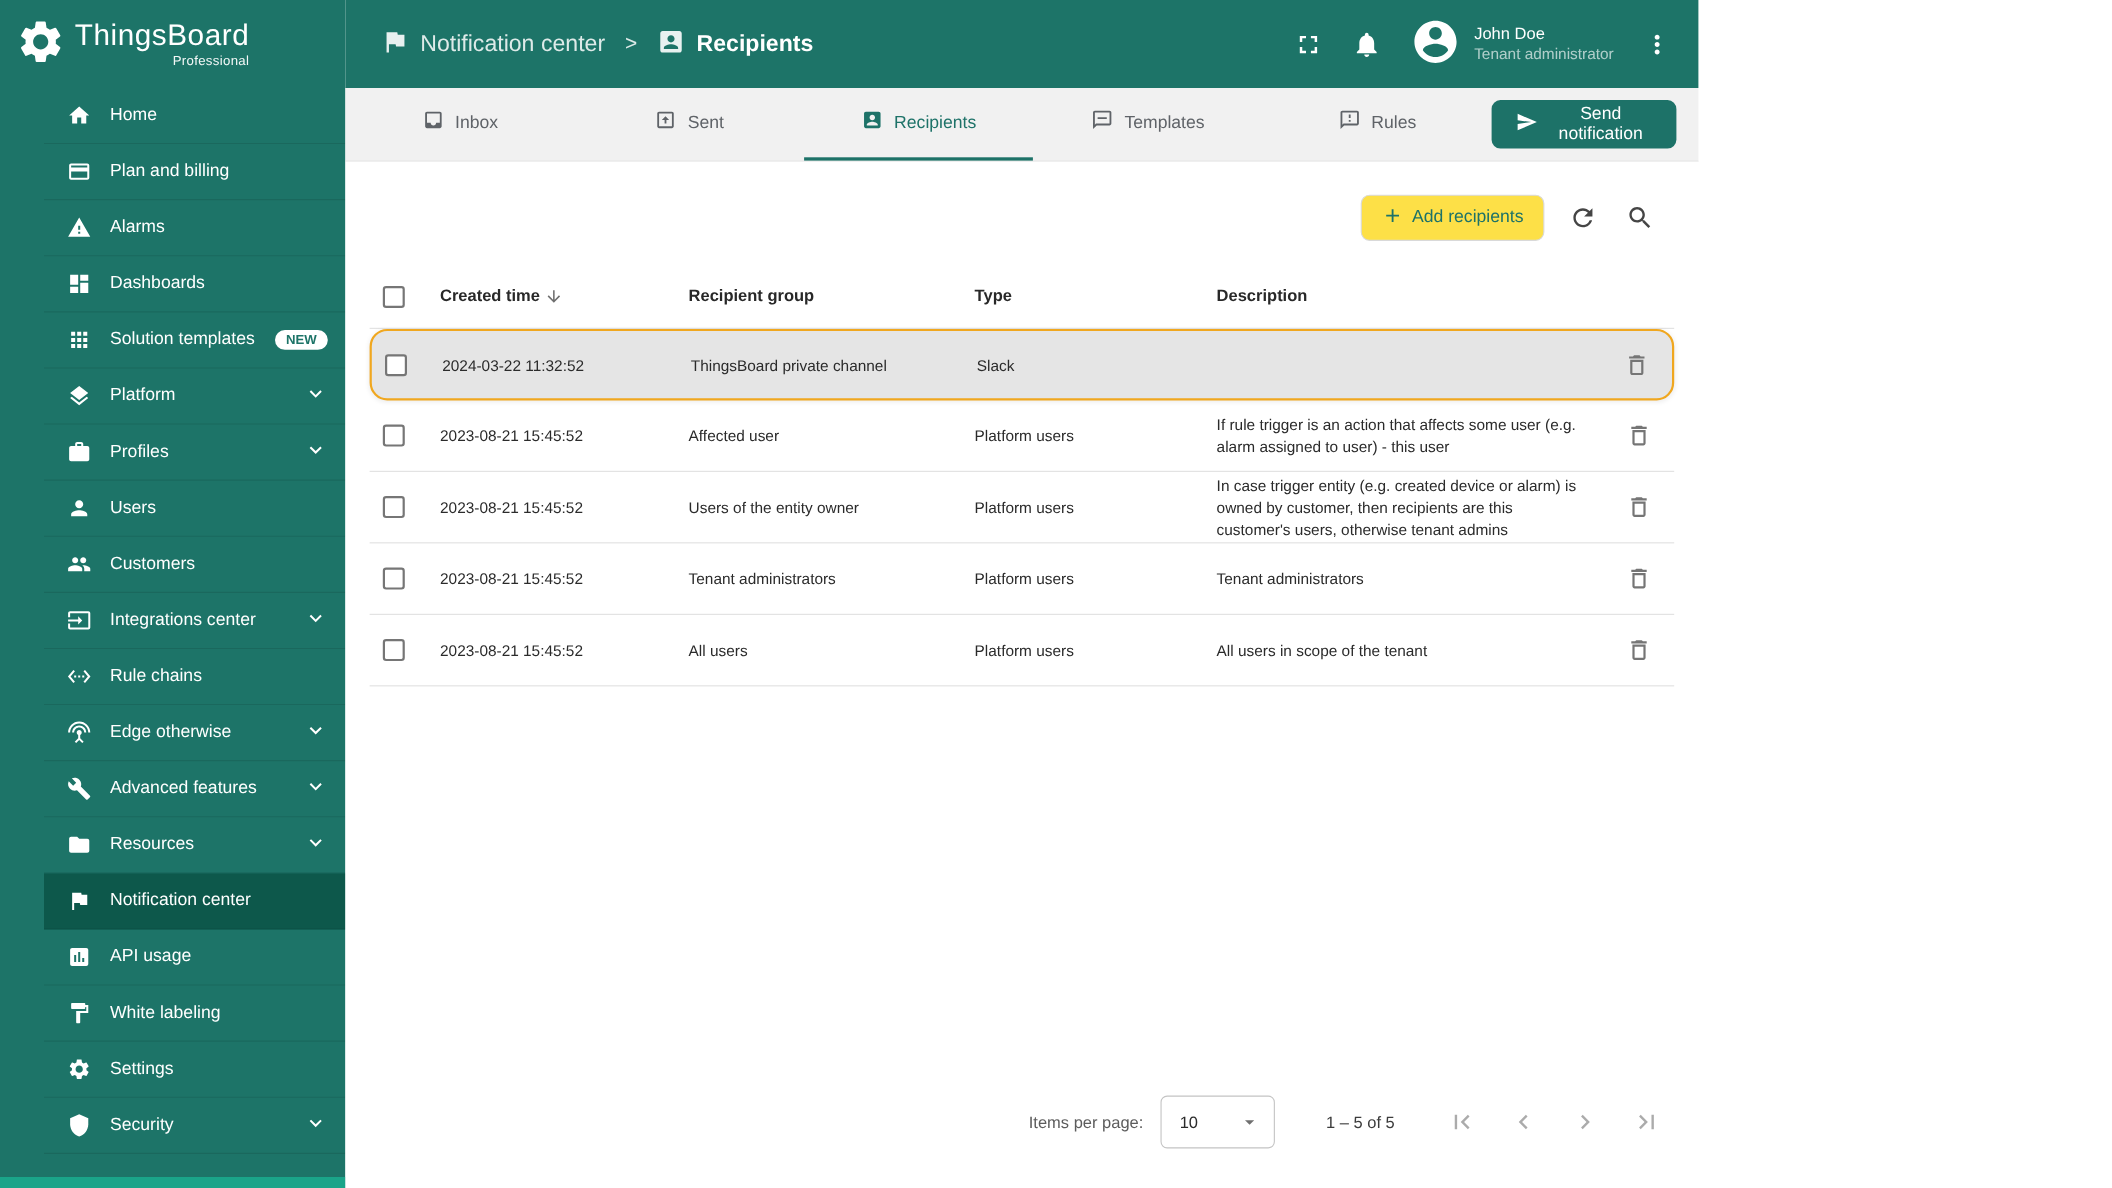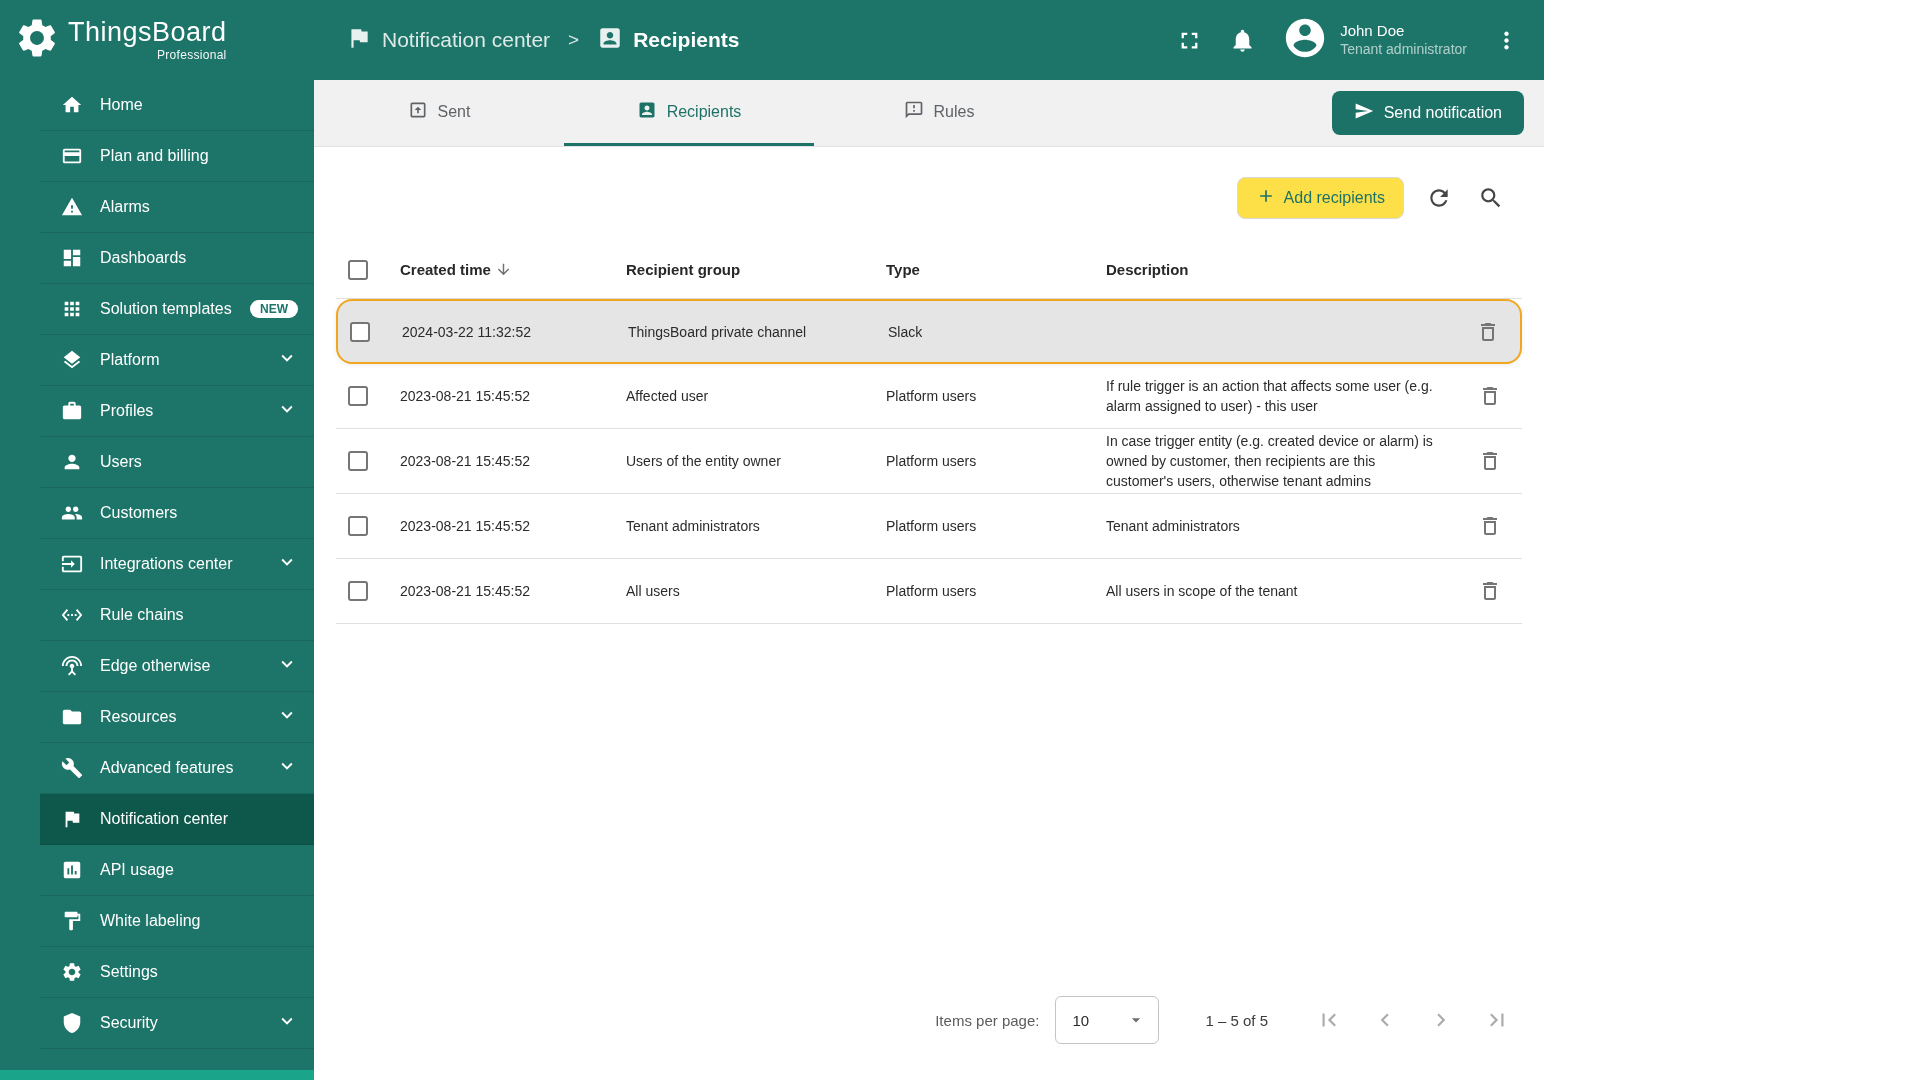--- a/index.html
+++ b/index.html
@@ -236,36 +236,36 @@
           </span>
         <span class="nav-label">Edge otherwise</span>
         <span class="nav-chevron"><svg viewBox="0 0 24 24">
               <path d="M7.41 8.59L12 13.17l4.59-4.58L18 10l-6 6-6-6 1.41-1.41z"></path>
             </svg></span>
       </div>
 
       <div class="nav-item">
         <span class="nav-icon">
             <svg viewBox="0 0 24 24">
+              <path d="M22.7 19l-9.1-9.1c.9-2.3.4-5-1.5-6.9-2-2-5-2.4-7.4-1.3L9 6 6 9 1.6 4.7C.4 7.1.9 10.1 2.9 12.1c1.9 1.9 4.6 2.4 6.9 1.5l9.1 9.1c.4.4 1 .4 1.4 0l2.3-2.3c.5-.4.5-1.1.1-1.4z"></path>
+            </svg>
+          </span>
+        <span class="nav-label">Advanced features</span>
+        <span class="nav-chevron"><svg viewBox="0 0 24 24">
+              <path d="M7.41 8.59L12 13.17l4.59-4.58L18 10l-6 6-6-6 1.41-1.41z"></path>
+            </svg></span>
+      </div>
+
+      <div class="nav-item">
+        <span class="nav-icon">
+            <svg viewBox="0 0 24 24">
               <path d="M10 4H4c-1.1 0-1.99.9-1.99 2L2 18c0 1.1.9 2 2 2h16c1.1 0 2-.9 2-2V8c0-1.1-.9-2-2-2h-8l-2-2z"></path>
             </svg>
           </span>
         <span class="nav-label">Resources</span>
-        <span class="nav-chevron"><svg viewBox="0 0 24 24">
-              <path d="M7.41 8.59L12 13.17l4.59-4.58L18 10l-6 6-6-6 1.41-1.41z"></path>
-            </svg></span>
-      </div>
-
-      <div class="nav-item">
-        <span class="nav-icon">
-            <svg viewBox="0 0 24 24">
-              <path d="M22.7 19l-9.1-9.1c.9-2.3.4-5-1.5-6.9-2-2-5-2.4-7.4-1.3L9 6 6 9 1.6 4.7C.4 7.1.9 10.1 2.9 12.1c1.9 1.9 4.6 2.4 6.9 1.5l9.1 9.1c.4.4 1 .4 1.4 0l2.3-2.3c.5-.4.5-1.1.1-1.4z"></path>
-            </svg>
-          </span>
-        <span class="nav-label">Advanced features</span>
         <span class="nav-chevron"><svg viewBox="0 0 24 24">
               <path d="M7.41 8.59L12 13.17l4.59-4.58L18 10l-6 6-6-6 1.41-1.41z"></path>
             </svg></span>
       </div>
 
       <div class="nav-item active">
         <span class="nav-icon">
             <svg viewBox="0 0 24 24">
               <path d="M14.4 6L14 4H5v17h2v-7h5.6l.4 2h7V6h-5.6z"></path>
             </svg>
@@ -359,29 +359,41 @@
             <svg viewBox="0 0 24 24">
               <path d="M12 8c1.1 0 2-.9 2-2s-.9-2-2-2-2 .9-2 2 .9 2 2 2zm0 2c-1.1 0-2 .9-2 2s.9 2 2 2 2-.9 2-2-.9-2-2-2zm0 6c-1.1 0-2 .9-2 2s.9 2 2 2 2-.9 2-2-.9-2-2-2z"></path>
             </svg>
           </button>
       </div>
     </header>
 
     <div class="tabbar">
       <div class="tab">
         <span><svg viewBox="0 0 24 24" width="20" height="20" fill="currentColor">
+              <path d="M19 3H5c-1.1 0-2 .9-2 2v14c0 1.1.9 2 2 2h14c1.1 0 2-.9 2-2V5c0-1.1-.9-2-2-2zm0 2v10h-4c0 1.66-1.34 3-3 3s-3-1.34-3-3H5V5h14z"></path>
+            </svg></span>
+        <span>Inbox</span>
+      </div>
+      <div class="tab">
+        <span><svg viewBox="0 0 24 24" width="20" height="20" fill="currentColor">
               <path d="M19 3H5c-1.1 0-2 .9-2 2v14c0 1.1.9 2 2 2h14c1.1 0 2-.9 2-2V5c0-1.1-.9-2-2-2zm0 16H5V5h14v14zM8 12l4-4 4 4h-3v4h-2v-4H8z"></path>
             </svg></span>
         <span>Sent</span>
       </div>
       <div class="tab active">
         <span><svg viewBox="0 0 24 24" width="20" height="20" fill="currentColor">
               <path d="M19 3H5c-1.1 0-2 .9-2 2v14c0 1.1.9 2 2 2h14c1.1 0 2-.9 2-2V5c0-1.1-.9-2-2-2zm-7 3.5c1.66 0 3 1.34 3 3s-1.34 3-3 3-3-1.34-3-3 1.34-3 3-3zM18 18H6v-.75c0-2 4-3.1 6-3.1s6 1.1 6 3.1V18z"></path>
             </svg></span>
         <span>Recipients</span>
+      </div>
+      <div class="tab">
+        <span><svg viewBox="0 0 24 24" width="20" height="20" fill="currentColor">
+              <path d="M20 2H4c-1.1 0-2 .9-2 2v18l4-4h14c1.1 0 2-.9 2-2V4c0-1.1-.9-2-2-2zm0 14H5.17L4 17.17V4h16v12zM7 9h10v2H7V9z"></path>
+            </svg></span>
+        <span>Templates</span>
       </div>
       <div class="tab">
         <span><svg viewBox="0 0 24 24" width="20" height="20" fill="currentColor">
               <path d="M20 2H4c-1.1 0-2 .9-2 2v18l4-4h14c1.1 0 2-.9 2-2V4c0-1.1-.9-2-2-2zm0 14H5.17L4 17.17V4h16v12zM11 6h2v4h-2zm0 6h2v2h-2z"></path>
             </svg></span>
         <span>Rules</span>
       </div>
       <button class="send-btn">
         <span><svg viewBox="0 0 24 24" width="20" height="20" fill="#fff">
               <path d="M2.01 21L23 12 2.01 3 2 10l15 2-15 2z"></path>

